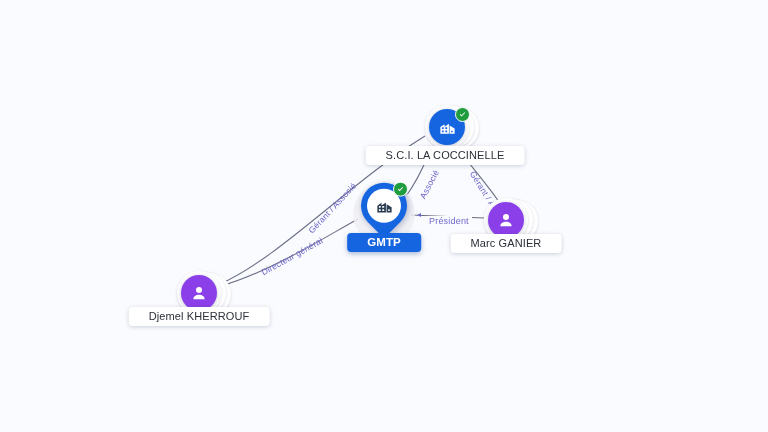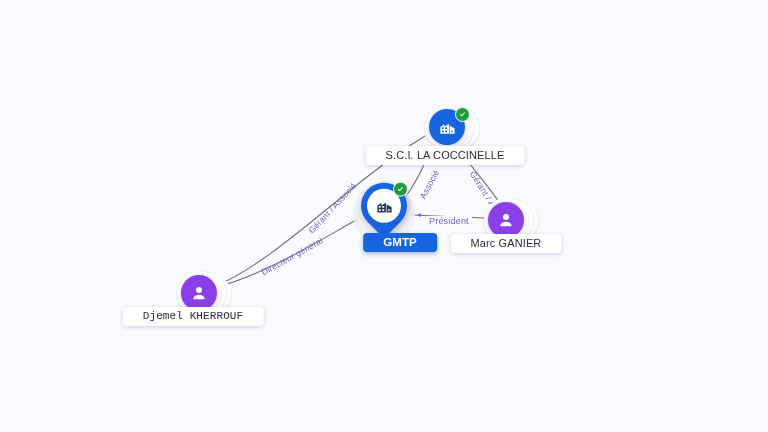--- a/index.html
+++ b/index.html
@@ -196,21 +196,21 @@
               </svg>
             </div>
             <div class="badge-check" style="right:-1px;top:-1px;">
               <svg width="9" height="9" viewBox="0 0 24 24">
                 <path fill="#ffffff" d="M9.6 17.2 4.8 12.4l1.7-1.7 3.1 3.1 7.9-7.9 1.7 1.7z"></path>
               </svg>
             </div>
           </div>
         </div>
       </div>
-      <div class="node-label primary" style="left: 400px; top: 233px;">GMTP</div>
+      <div class="node-label primary" style="left: 384px; top: 233px;">GMTP</div>
       <div class="node" style="left: 447px; top: 127px;">
         <div class="node-inner">
           <div class="stack">
             <div class="sheet s3"></div>
             <div class="sheet s2"></div>
             <div class="sheet s1"></div>
             <div class="avatar-circle">
               <svg width="19" height="19" viewBox="0 0 24 24">
                 <path fill="#ffffff" d="M3 20V11.4l5.2-3.6V11l5.6-3.6V20H3zm2-2h2.2v-2.2H5V18zm0-4h2.2v-2.2H5V14zm4.2 4h2.4v-2.2H9.2V18zm0-4h2.4v-2.2H9.2V14z"></path>
                 <path fill="#ffffff" d="M14.6 20V9.6L21 13.2V20h-6.4zm2-2h2V16h-2v2z"></path>
@@ -249,16 +249,16 @@
             <div class="sheet s1"></div>
             <div class="avatar-circle person">
               <svg width="20" height="20" viewBox="0 0 24 24">
                 <circle cx="12" cy="8.4" r="3.6" fill="#ffffff"></circle>
                 <path fill="#ffffff" d="M5.2 19.4c0-3.4 3.1-5.4 6.8-5.4s6.8 2 6.8 5.4z"></path>
               </svg>
             </div>
           </div>
         </div>
       </div>
-      <div class="node-label" style="left: 193px; top: 307px; font-family: Liberation Mono, monospace;">Djemel KHERROUF</div>
+      <div class="node-label" style="left: 199px; top: 307px;">Djemel KHERROUF</div>
     </div>
 
 </div>
 
 </body></html>

